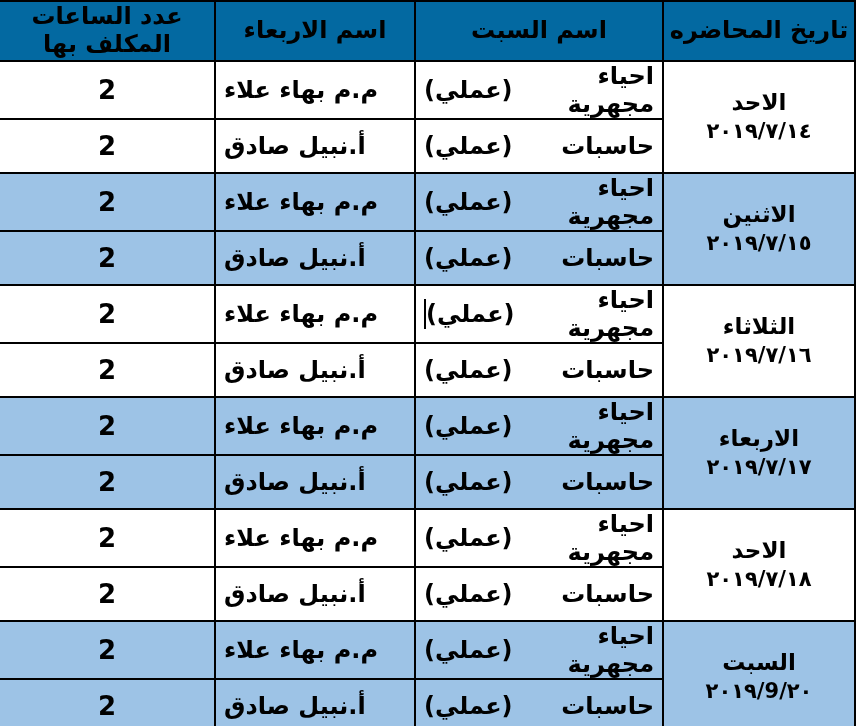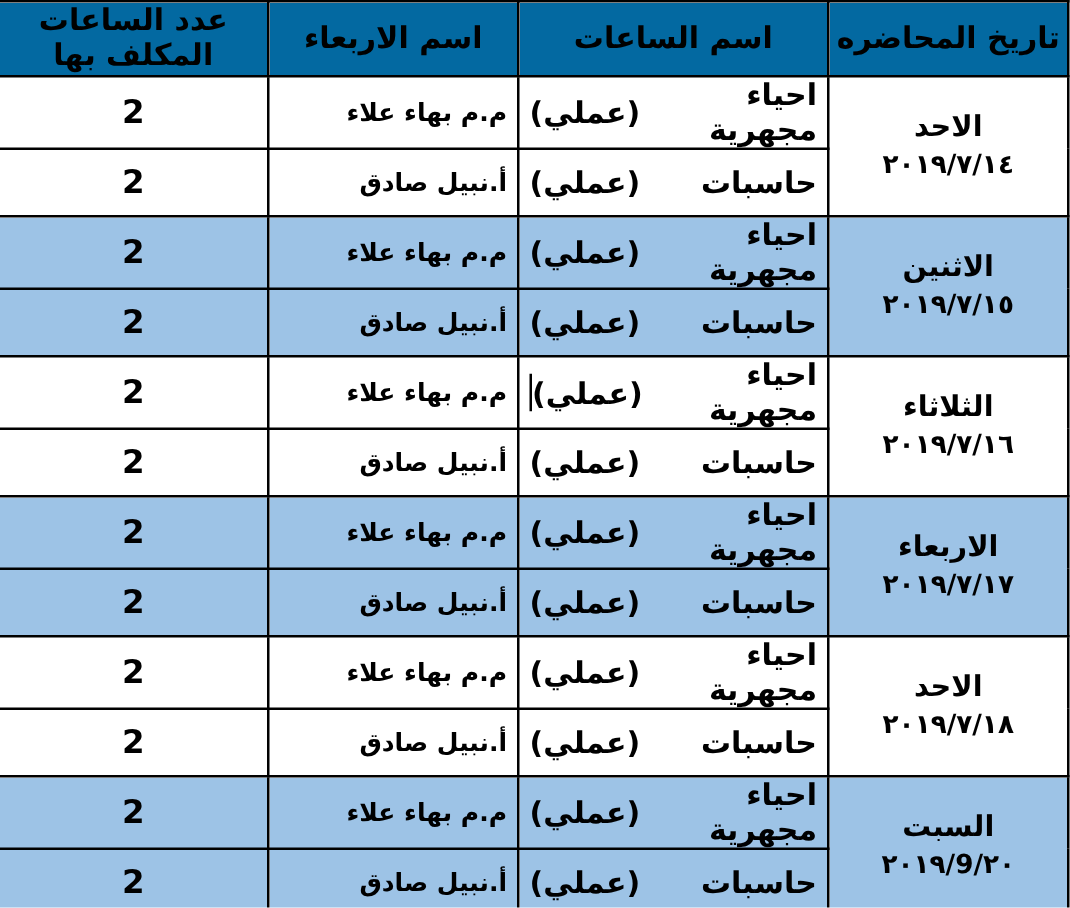--- a/index.html
+++ b/index.html
@@ -51,31 +51,31 @@
     unicode-bidi: isolate;
   }
   td.subject-cell { font-size: 24px; }
   .subj {
     display: flex;
     justify-content: space-between;
     align-items: center;
   }
   .type-wrap {
     display: inline-flex;
-    align-items: flex-end;
+    align-items: center;
   }
   .caret {
     display: inline-block;
     width: 2px;
     height: 30px;
     background: #000000;
   }
   td.instr-cell {
-    text-align: right;
-    font-size: 20px;
+    text-align: left;
+    font-size: 24px;
   }
   td.hours-cell {
     text-align: center;
     font-size: 26px;
   }
   .col-date  { width: 192px; }
   .col-subj  { width: 248px; }
   .col-instr { width: 200px; }
   .col-hours { width: 216px; }
 </style>
@@ -85,21 +85,21 @@
 <table class="schedule">
   <colgroup>
     <col class="col-date">
     <col class="col-subj">
     <col class="col-instr">
     <col class="col-hours">
   </colgroup>
   <thead>
     <tr>
       <th>تاريخ المحاضره</th>
-      <th>اسم الساعات</th>
+      <th>اسم السبت</th>
       <th>اسم الاربعاء</th>
       <th>عدد الساعات المكلف بها</th>
     </tr>
   </thead>
   <tbody>
 
     <tr class="plain">
       <td class="date-cell" rowspan="2">
         <div>الاحد</div>
         <div class="date-num">٢٠١٩/٧/١٤</div>

